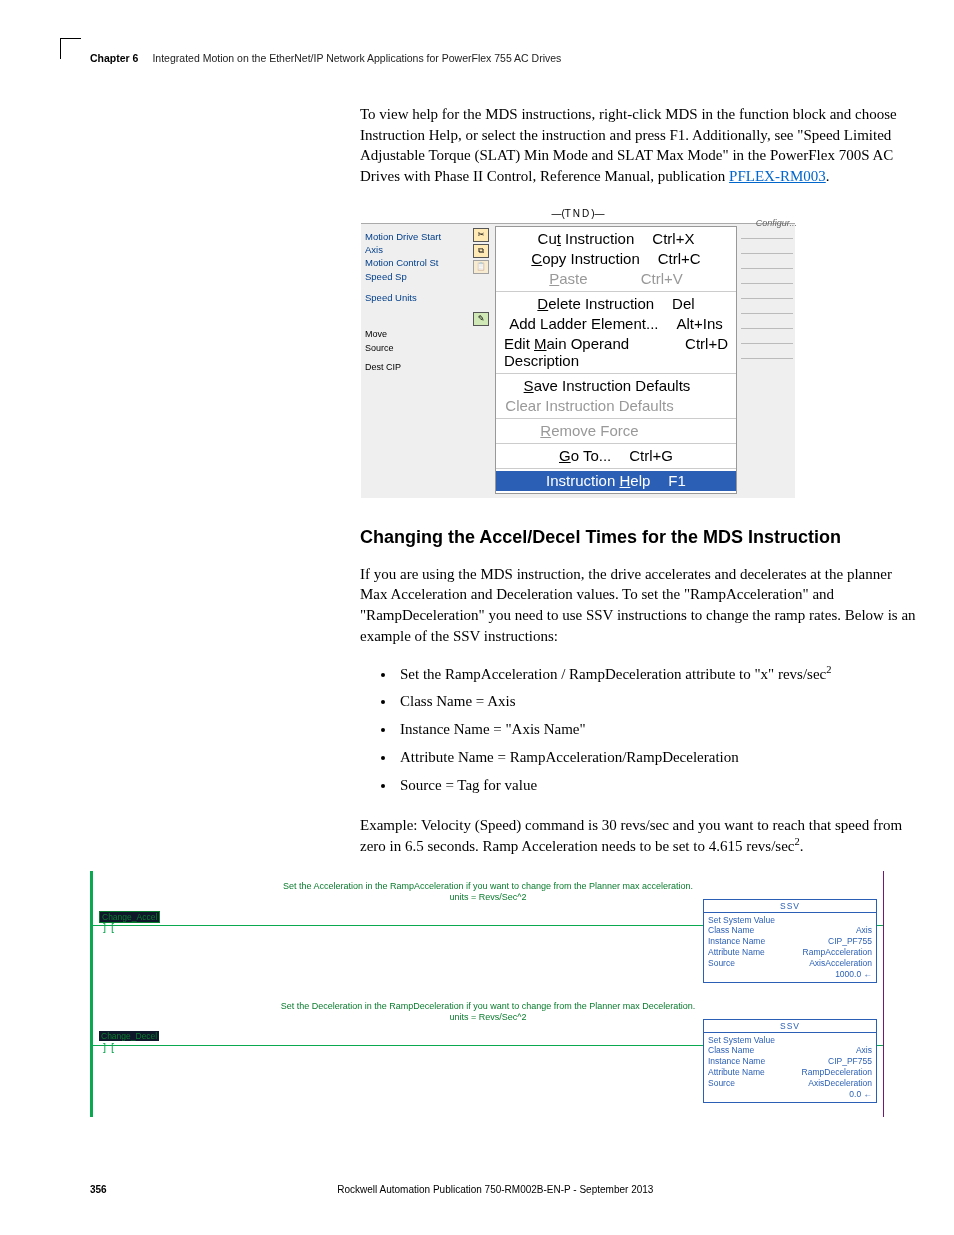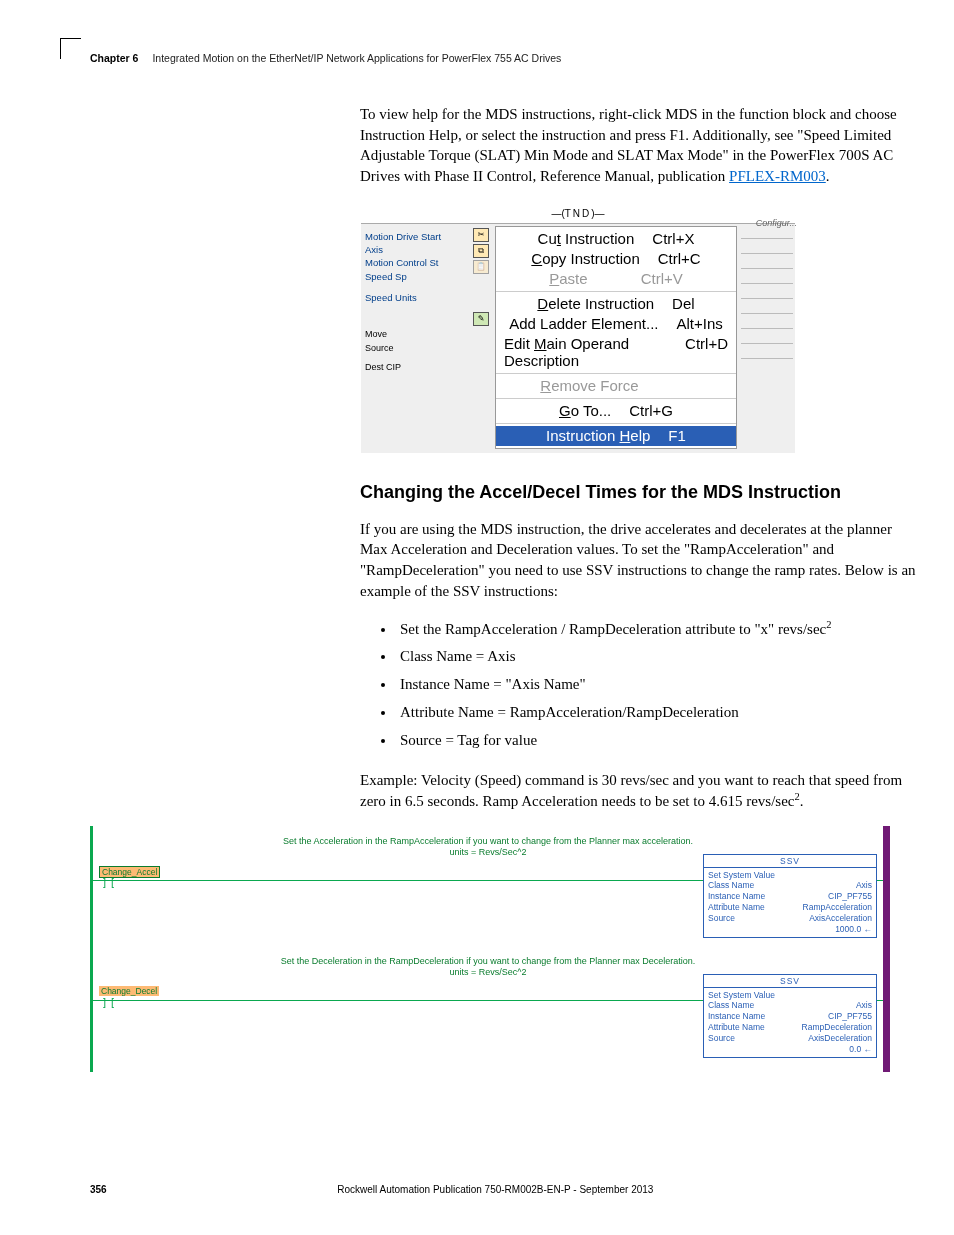--- a/index.html
+++ b/index.html
@@ -138,21 +138,21 @@
     padding-left: 36px;
     line-height: 1.85;
   }
   ul.bullets li { padding-left: 4px; }
   sup { font-size: 0.7em; line-height: 0; }
   .ladder-wrap {
     margin-left: -270px;
     width: 790px;
     margin-top: 12px;
     border-left: 3px solid #0aa84f;
-    border-right: 7px solid #701a75;
+    border-right: 1px solid #701a75;
     font-family: Tahoma, Arial, sans-serif;
     font-size: 9px;
     padding: 4px 0 2px 0;
     background: #fff;
   }
   .rung {
     position: relative;
     min-height: 110px;
     padding: 6px 8px 4px 8px;
   }
@@ -170,21 +170,21 @@
     border-top: 1px solid #0aa84f;
   }
   .rung-tag {
     position: absolute;
     left: 6px;
     top: 36px;
     border: 1px solid #0a7c2e;
     padding: 0 2px;
     font-size: 8.5px;
     color: #0a7c2e;
-    background: #fdba74;
+    background: #0f172a;
   }
   .contact {
     position: absolute;
     left: 10px;
     top: 46px;
     font-size: 11px;
     color: #0aa84f;
     letter-spacing: 1px;
   }
   .ssv-block {
@@ -294,20 +294,30 @@
               <div class="menu-item">
                 <span>Add Ladder Element...</span>
                 <span class="sc">Alt+Ins</span>
               </div>
               <div class="menu-item">
                 <span>Edit <span class="ul">M</span>ain Operand Description</span>
                 <span class="sc">Ctrl+D</span>
               </div>
             </div>
             <div class="menu-sec">
+              <div class="menu-item">
+                <span><span class="ul">S</span>ave Instruction Defaults</span>
+                <span class="sc"></span>
+              </div>
+              <div class="menu-item disabled">
+                <span>Clear Instruction Defaults</span>
+                <span class="sc"></span>
+              </div>
+            </div>
+            <div class="menu-sec">
               <div class="menu-item disabled">
                 <span><span class="ul">R</span>emove Force</span>
                 <span class="sc"></span>
               </div>
             </div>
             <div class="menu-sec">
               <div class="menu-item">
                 <span><span class="ul">G</span>o To...</span>
                 <span class="sc">Ctrl+G</span>
               </div>

